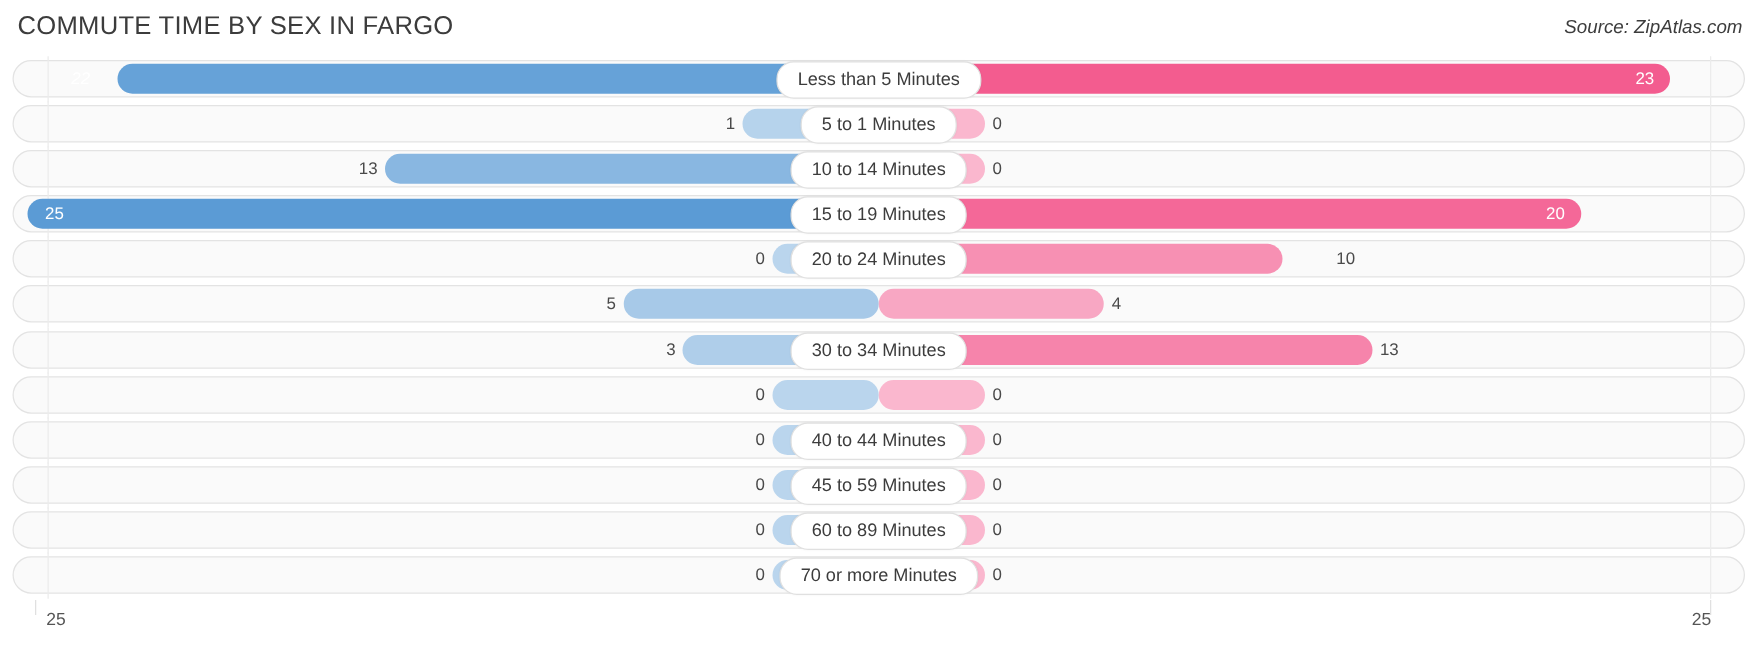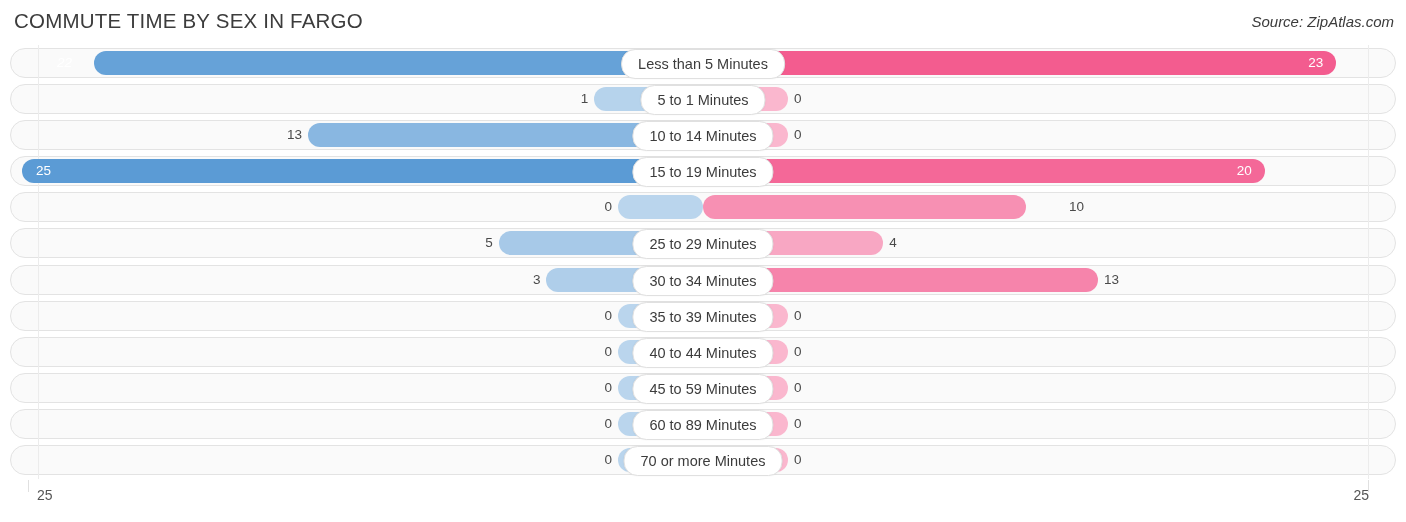--- a/index.html
+++ b/index.html
@@ -247,50 +247,49 @@
         <div class="center-label">15 to 19 Minutes</div>
       </div>
       <div class="row">
         <div class="row-track"></div>
         <div class="row-grid-left"></div>
         <div class="row-grid-right"></div>
         <div class="bar male" style="width: 85px; background: rgb(186, 213, 237);"></div>
         <div class="bar-value" style="right: 784px;">0</div>
         <div class="bar female" style="width: 323.4px; background: rgb(247, 144, 179);"></div>
         <div class="bar-value" style="left: 1059px;">10</div>
+        <div class="center-label">20 to 24 Minutes</div>
       </div>
       <div class="row">
         <div class="row-track"></div>
         <div class="row-grid-left"></div>
         <div class="row-grid-right"></div>
         <div class="bar male" style="width: 204.2px; background: rgb(167, 201, 232);"></div>
         <div class="bar-value" style="right: 903.2px;">5</div>
         <div class="bar female" style="width: 180.36px; background: rgb(248, 167, 195);"></div>
         <div class="bar-value" style="left: 879.36px;">4</div>
-        <div class="center-label">25 to 29 Minutes</div>
       </div>
       <div class="row">
         <div class="row-track"></div>
         <div class="row-grid-left"></div>
         <div class="row-grid-right"></div>
         <div class="bar male" style="width: 156.52px; background: rgb(175, 206, 234);"></div>
         <div class="bar-value" style="right: 855.52px;">3</div>
         <div class="bar female" style="width: 394.92px; background: rgb(246, 132, 171);"></div>
         <div class="bar-value" style="left: 1093.92px;">13</div>
         <div class="center-label">30 to 34 Minutes</div>
       </div>
       <div class="row">
         <div class="row-track"></div>
         <div class="row-grid-left"></div>
         <div class="row-grid-right"></div>
         <div class="bar male" style="width: 85px; background: rgb(186, 213, 237);"></div>
         <div class="bar-value" style="right: 784px;">0</div>
         <div class="bar female" style="width: 85px; background: rgb(250, 183, 206);"></div>
         <div class="bar-value" style="left: 784px;">0</div>
-        <div class="center-label">35 to 39 Minutes</div>
       </div>
       <div class="row">
         <div class="row-track"></div>
         <div class="row-grid-left"></div>
         <div class="row-grid-right"></div>
         <div class="bar male" style="width: 85px; background: rgb(186, 213, 237);"></div>
         <div class="bar-value" style="right: 784px;">0</div>
         <div class="bar female" style="width: 85px; background: rgb(250, 183, 206);"></div>
         <div class="bar-value" style="left: 784px;">0</div>
         <div class="center-label">40 to 44 Minutes</div>

